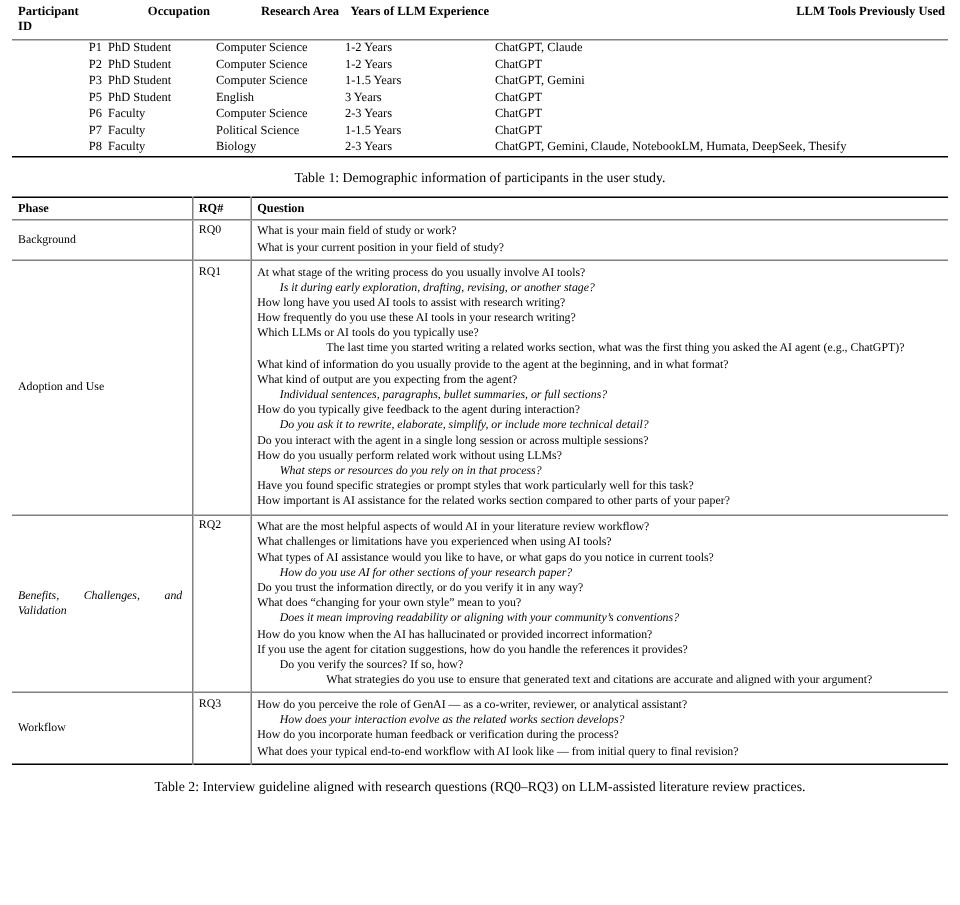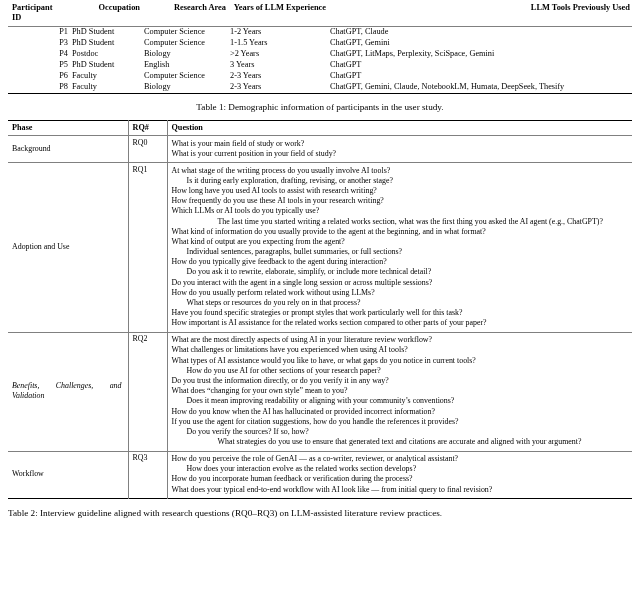--- a/index.html
+++ b/index.html
@@ -72,20 +72,21 @@
 
   
   .caption {
     text-align: center;
     font-size: 9.2px;
     margin-top: 8px;
     margin-bottom: 8px;
     line-height: 1.15;
   }
   .caption-bottom {
+    text-align: center;
     font-size: 9.2px;
     margin-top: 9px;
     line-height: 1.2;
   }
 
   
   .t2 {
     width: 100%;
     border-collapse: collapse;
     font-size: 7.9px;
@@ -135,20 +136,21 @@
   .t2 .vrule-l {
     border-left: 1px solid #808080;
   }
 
   .qline {
     display: block;
     line-height: 1.29;
     white-space: normal;
   }
   .qline.sub {
+    font-style: italic;
     padding-left: 15px;
   }
   .qline.sub-plain {
     font-style: normal;
     padding-left: 15px;
   }
   .qline.wrap-j {
     text-align: justify;
     text-align-last: left;
     margin-left: 46px;
@@ -187,45 +189,52 @@
     </thead>
     <tbody>
       <tr>
         <td class="c-id">P1</td>
         <td>PhD Student</td>
         <td>Computer Science</td>
         <td>1-2 Years</td>
         <td>ChatGPT, Claude</td>
       </tr>
       <tr>
+        <td class="c-id">P2</td>
+        <td>PhD Student</td>
+        <td>Computer Science</td>
+        <td>1-2 Years</td>
+        <td>ChatGPT</td>
+      </tr>
+      <tr>
         <td class="c-id">P3</td>
         <td>PhD Student</td>
         <td>Computer Science</td>
         <td>1-1.5 Years</td>
         <td>ChatGPT, Gemini</td>
       </tr>
       <tr>
-        <td class="c-id">P4</td>
-        <td>Postdoc</td>
-        <td>Biology</td>
-        <td>&gt;2 Years</td>
-        <td>ChatGPT, LitMaps, Perplexity, SciSpace, Gemini</td>
-      </tr>
-      <tr>
         <td class="c-id">P5</td>
         <td>PhD Student</td>
         <td>English</td>
         <td>3 Years</td>
         <td>ChatGPT</td>
       </tr>
       <tr>
         <td class="c-id">P6</td>
         <td>Faculty</td>
         <td>Computer Science</td>
         <td>2-3 Years</td>
+        <td>ChatGPT</td>
+      </tr>
+      <tr>
+        <td class="c-id">P7</td>
+        <td>Faculty</td>
+        <td>Political Science</td>
+        <td>1-1.5 Years</td>
         <td>ChatGPT</td>
       </tr>
       <tr class="botrule">
         <td class="c-id">P8</td>
         <td>Faculty</td>
         <td>Biology</td>
         <td>2-3 Years</td>
         <td>ChatGPT, Gemini, Claude, NotebookLM, Humata, DeepSeek, Thesify</td>
       </tr>
     </tbody>
@@ -277,21 +286,21 @@
           <span class="qline sub">What steps or resources do you rely on in that process?</span>
           <span class="qline">Have you found specific strategies or prompt styles that work particularly well for this task?</span>
           <span class="qline">How important is AI assistance for the related works section compared to other parts of your paper?</span>
         </td>
       </tr>
 
       <tr>
         <td class="phase-cell two-line justify-two">Benefits, Challenges, and Validation</td>
         <td class="rq-cell vrule-l">RQ2</td>
         <td class="vrule-l">
-          <span class="qline">What are the most directly aspects of using AI in your literature review workflow?</span>
+          <span class="qline">What are the most helpful aspects of would AI in your literature review workflow?</span>
           <span class="qline">What challenges or limitations have you experienced when using AI tools?</span>
           <span class="qline">What types of AI assistance would you like to have, or what gaps do you notice in current tools?</span>
           <span class="qline sub">How do you use AI for other sections of your research paper?</span>
           <span class="qline">Do you trust the information directly, or do you verify it in any way?</span>
           <span class="qline">What does “changing for your own style” mean to you?</span>
           <span class="qline sub">Does it mean improving readability or aligning with your community’s conventions?</span>
           <span class="qline">How do you know when the AI has hallucinated or provided incorrect information?</span>
           <span class="qline">If you use the agent for citation suggestions, how do you handle the references it provides?</span>
           <span class="qline sub-plain">Do you verify the sources? If so, how?</span>
           <span class="qline wrap-j">What strategies do you use to ensure that generated text and citations are accurate and aligned with your argument?</span>

